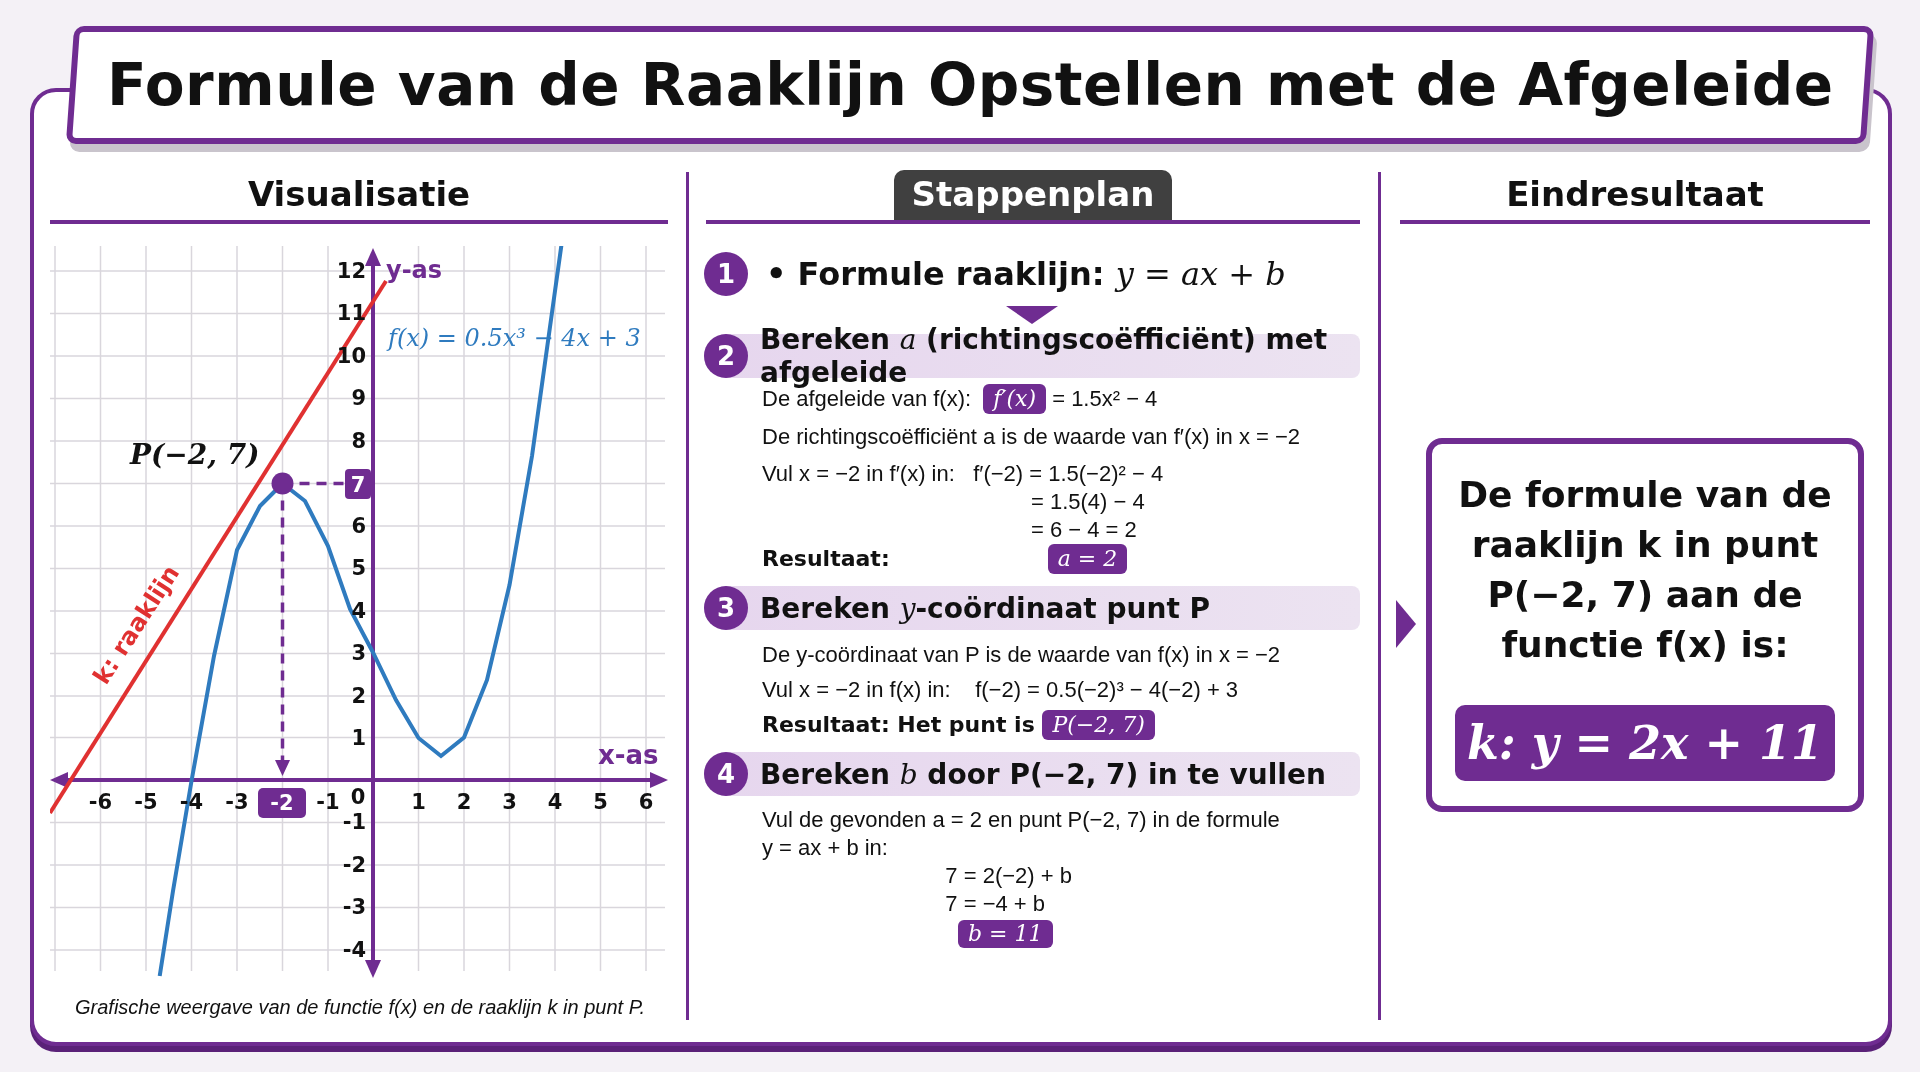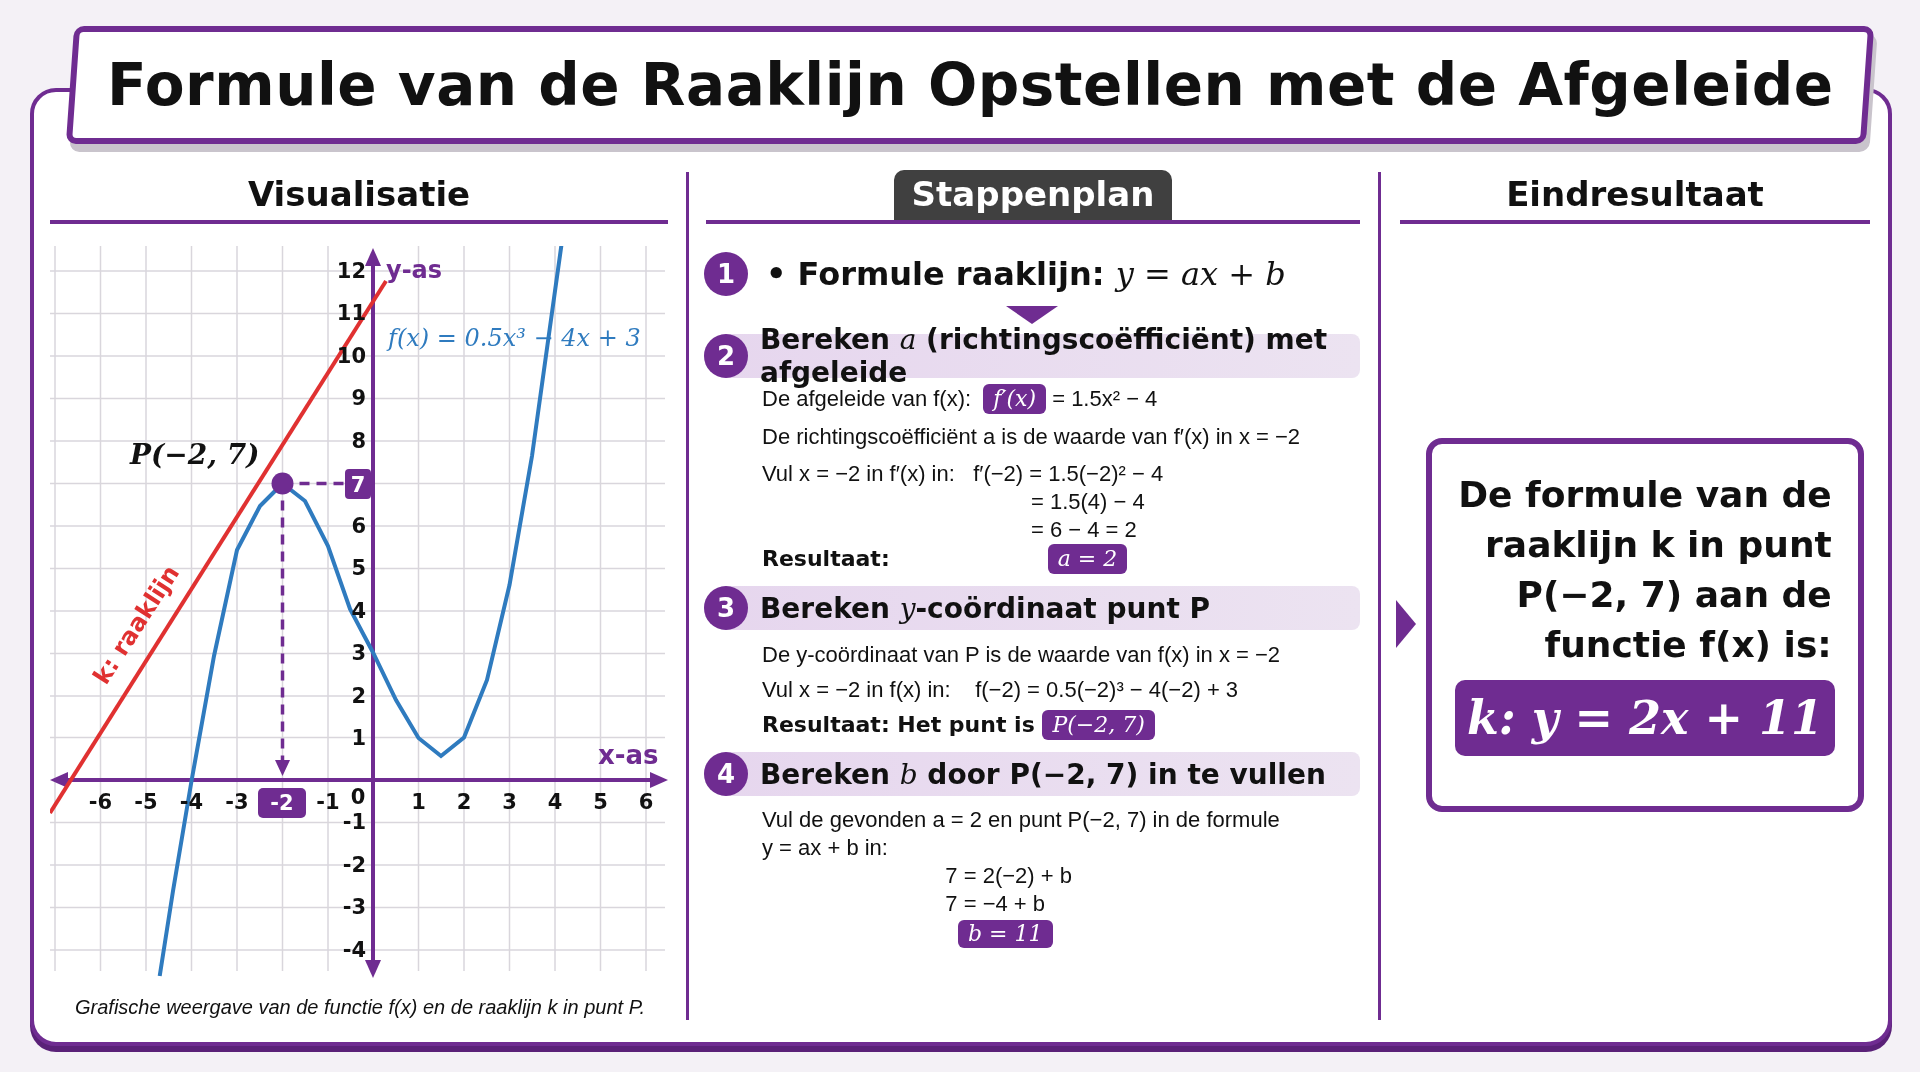--- a/index.html
+++ b/index.html
@@ -63,25 +63,25 @@
   .arrow-right {
     position: absolute; left: 1396px; top: 600px; width: 0; height: 0;
     border-top: 24px solid transparent; border-bottom: 24px solid transparent; border-left: 20px solid #6f2c91;
   }
   .result-box {
     position: absolute; left: 1426px; top: 438px; width: 438px; height: 374px;
     border: 6px solid #6f2c91; border-radius: 16px; background: #fff;
     display: flex; flex-direction: column; align-items: center;
   }
   .result-text {
-    margin-top: 26px; text-align: right; font-family: "DejaVu Sans", sans-serif; font-weight: bold;
+    margin-top: 26px; text-align: center; font-family: "DejaVu Sans", sans-serif; font-weight: bold;
     font-size: 36px; line-height: 50px; color: #111;
   }
   .result-formula {
-    margin-top: 10px; width: 380px; height: 76px; background: #6f2c91; border-radius: 10px; color: #fff;
+    margin-top: 35px; width: 380px; height: 76px; background: #6f2c91; border-radius: 10px; color: #fff;
     font-family: "DejaVu Serif", serif; font-style: italic; font-weight: bold; font-size: 46px;
     display: flex; align-items: center; justify-content: center;
   }
 </style>
 </head>
 <body>
 
 <div class="frame"></div>
 
 <div class="title-banner">

